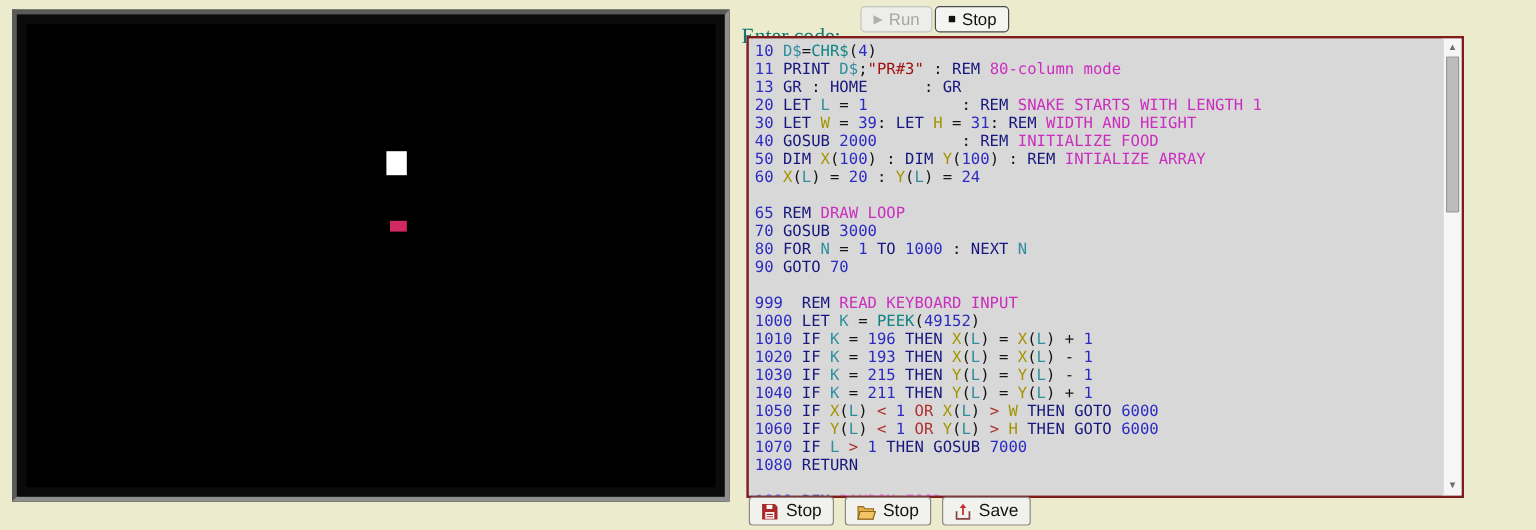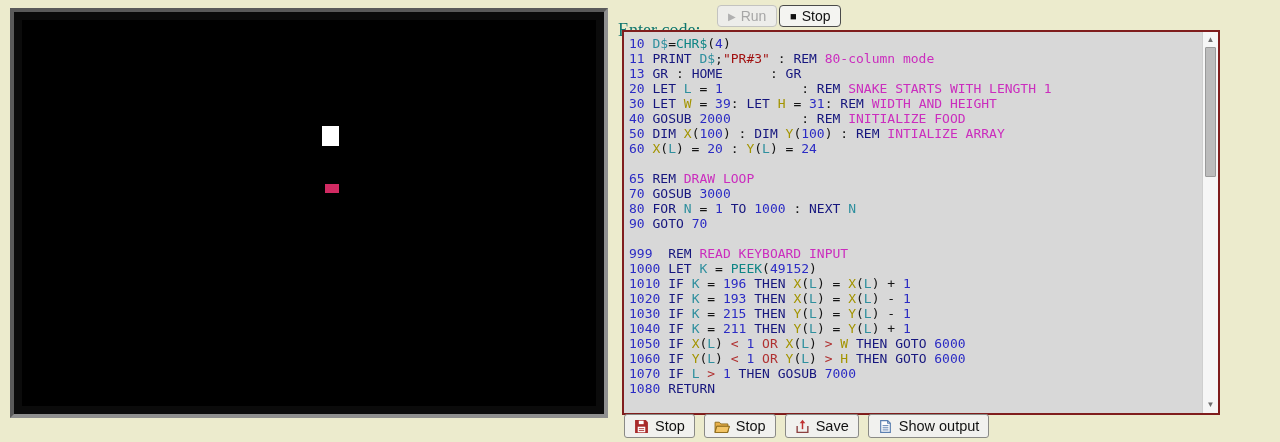--- a/index.html
+++ b/index.html
@@ -157,25 +157,13 @@
     <span>
       <svg width="15" height="15" viewBox="0 0 14 14">
         <path d="M2 6.5 V12.5 H12 V6.5" fill="none" stroke="#8b4040" stroke-width="1.3"></path>
         <line x1="7" y1="3" x2="7" y2="9.5" stroke="#c03030" stroke-width="1.4"></line>
         <polygon points="7,0.8 4.4,4 9.6,4" fill="#c03030"></polygon>
       </svg>
     </span>
     <span>Save</span>
   </div>
 
-  <div class="act-btn">
-    <span>
-      <svg width="15" height="15" viewBox="0 0 14 14">
-        <path d="M2.5 1.5 H9 L11.5 4 V12.5 H2.5 Z" fill="#fdfdfd" stroke="#5b7fb0" stroke-width="1.1"></path>
-        <path d="M9 1.5 V4 H11.5" fill="none" stroke="#5b7fb0" stroke-width="1"></path>
-        <line x1="4.3" y1="6.2" x2="9.7" y2="6.2" stroke="#5b7fb0" stroke-width="0.9"></line>
-        <line x1="4.3" y1="8.2" x2="9.7" y2="8.2" stroke="#5b7fb0" stroke-width="0.9"></line>
-        <line x1="4.3" y1="10.2" x2="9.7" y2="10.2" stroke="#5b7fb0" stroke-width="0.9"></line>
-      </svg>
-    </span>
-    <span>Show output</span>
-  </div>
 </div>
 
 </body></html>

